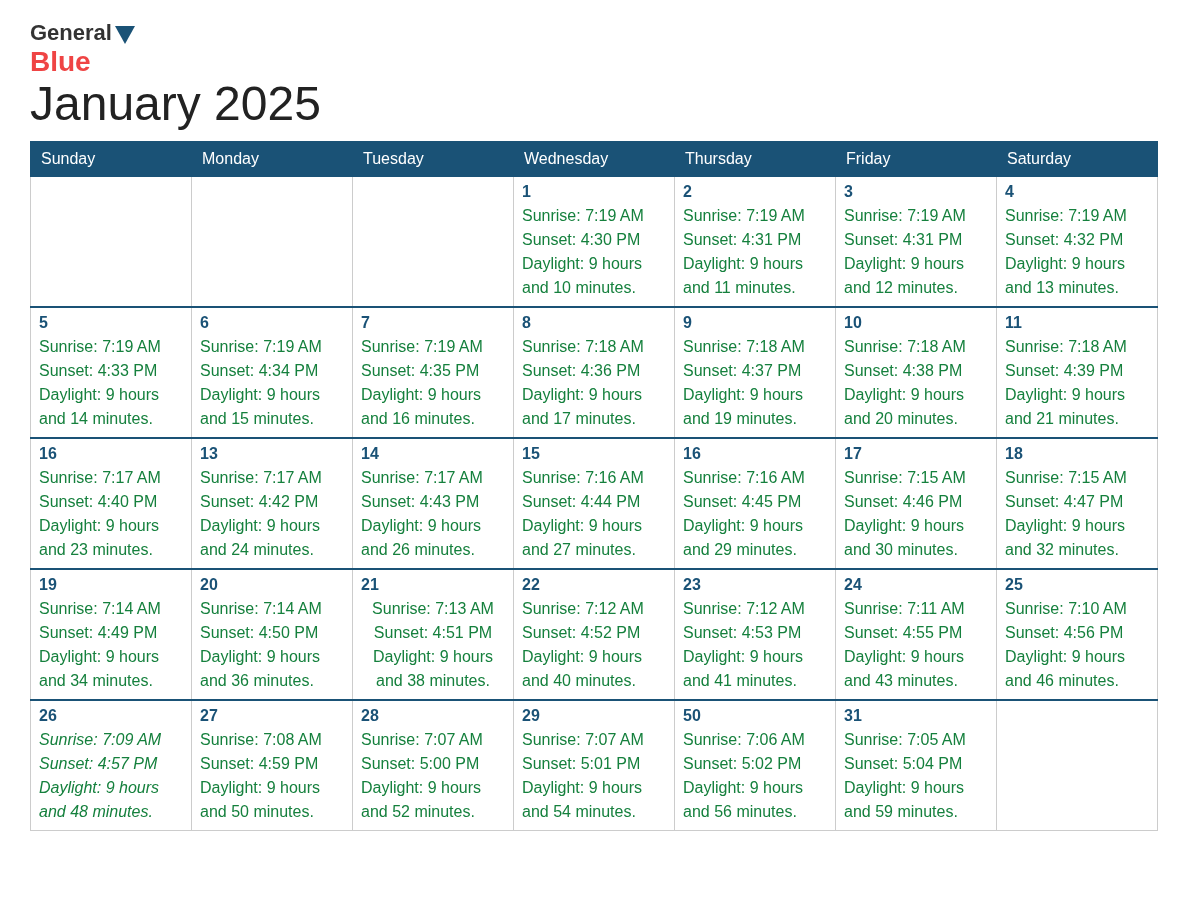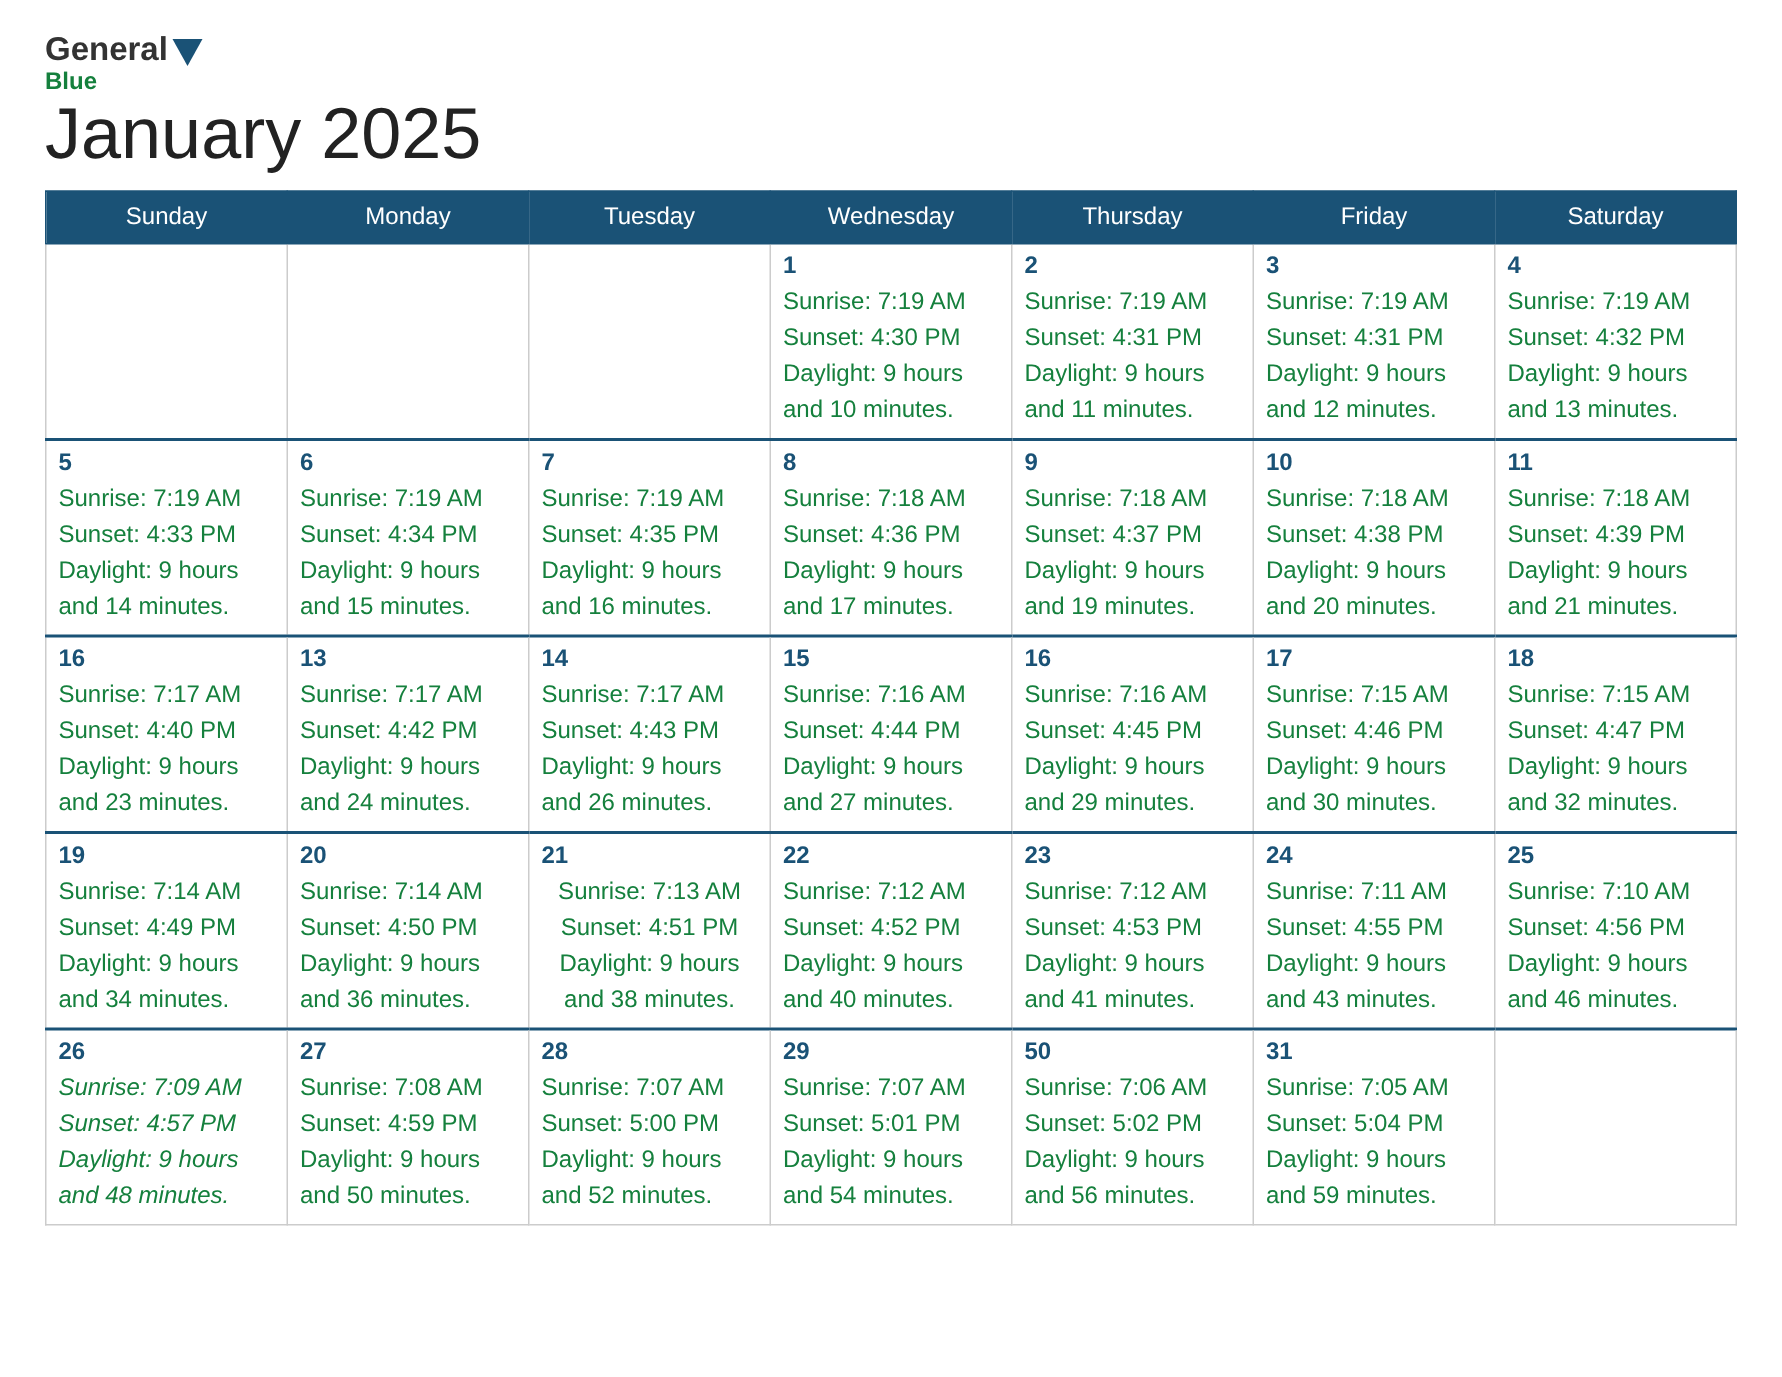--- a/index.html
+++ b/index.html
@@ -33,23 +33,23 @@
       display: inline-block;
       width: 0;
       height: 0;
       border-left: 10px solid transparent;
       border-right: 10px solid transparent;
       border-top: 18px solid #1a5276;
       margin-left: 3px;
       margin-bottom: -4px;
     }
     .logo-blue {
-      font-size: 16px;
+      font-size: 28px;
       font-weight: bold;
-      color: #15803d;
+      color: #ef4444;
     }
     .title-section {
       text-align: center;
     }
     .month-title {
       font-size: 48px;
       font-weight: normal;
       color: #222;
       line-height: 1.1;
     }
@@ -62,21 +62,21 @@
       width: 100%;
       border-collapse: collapse;
       margin-top: 10px;
     }
     .calendar th {
       background-color: #1a5276;
       color: #fff;
       font-size: 16px;
       font-weight: normal;
       padding: 8px 10px;
-      text-align: center;
+      text-align: left;
       border: 1px solid #1a5276;
     }
     .calendar td {
       border: 1px solid #ccc;
       vertical-align: top;
       padding: 6px 8px;
       width: calc(100% / 7);
       min-height: 100px;
     }
     .day-number {

